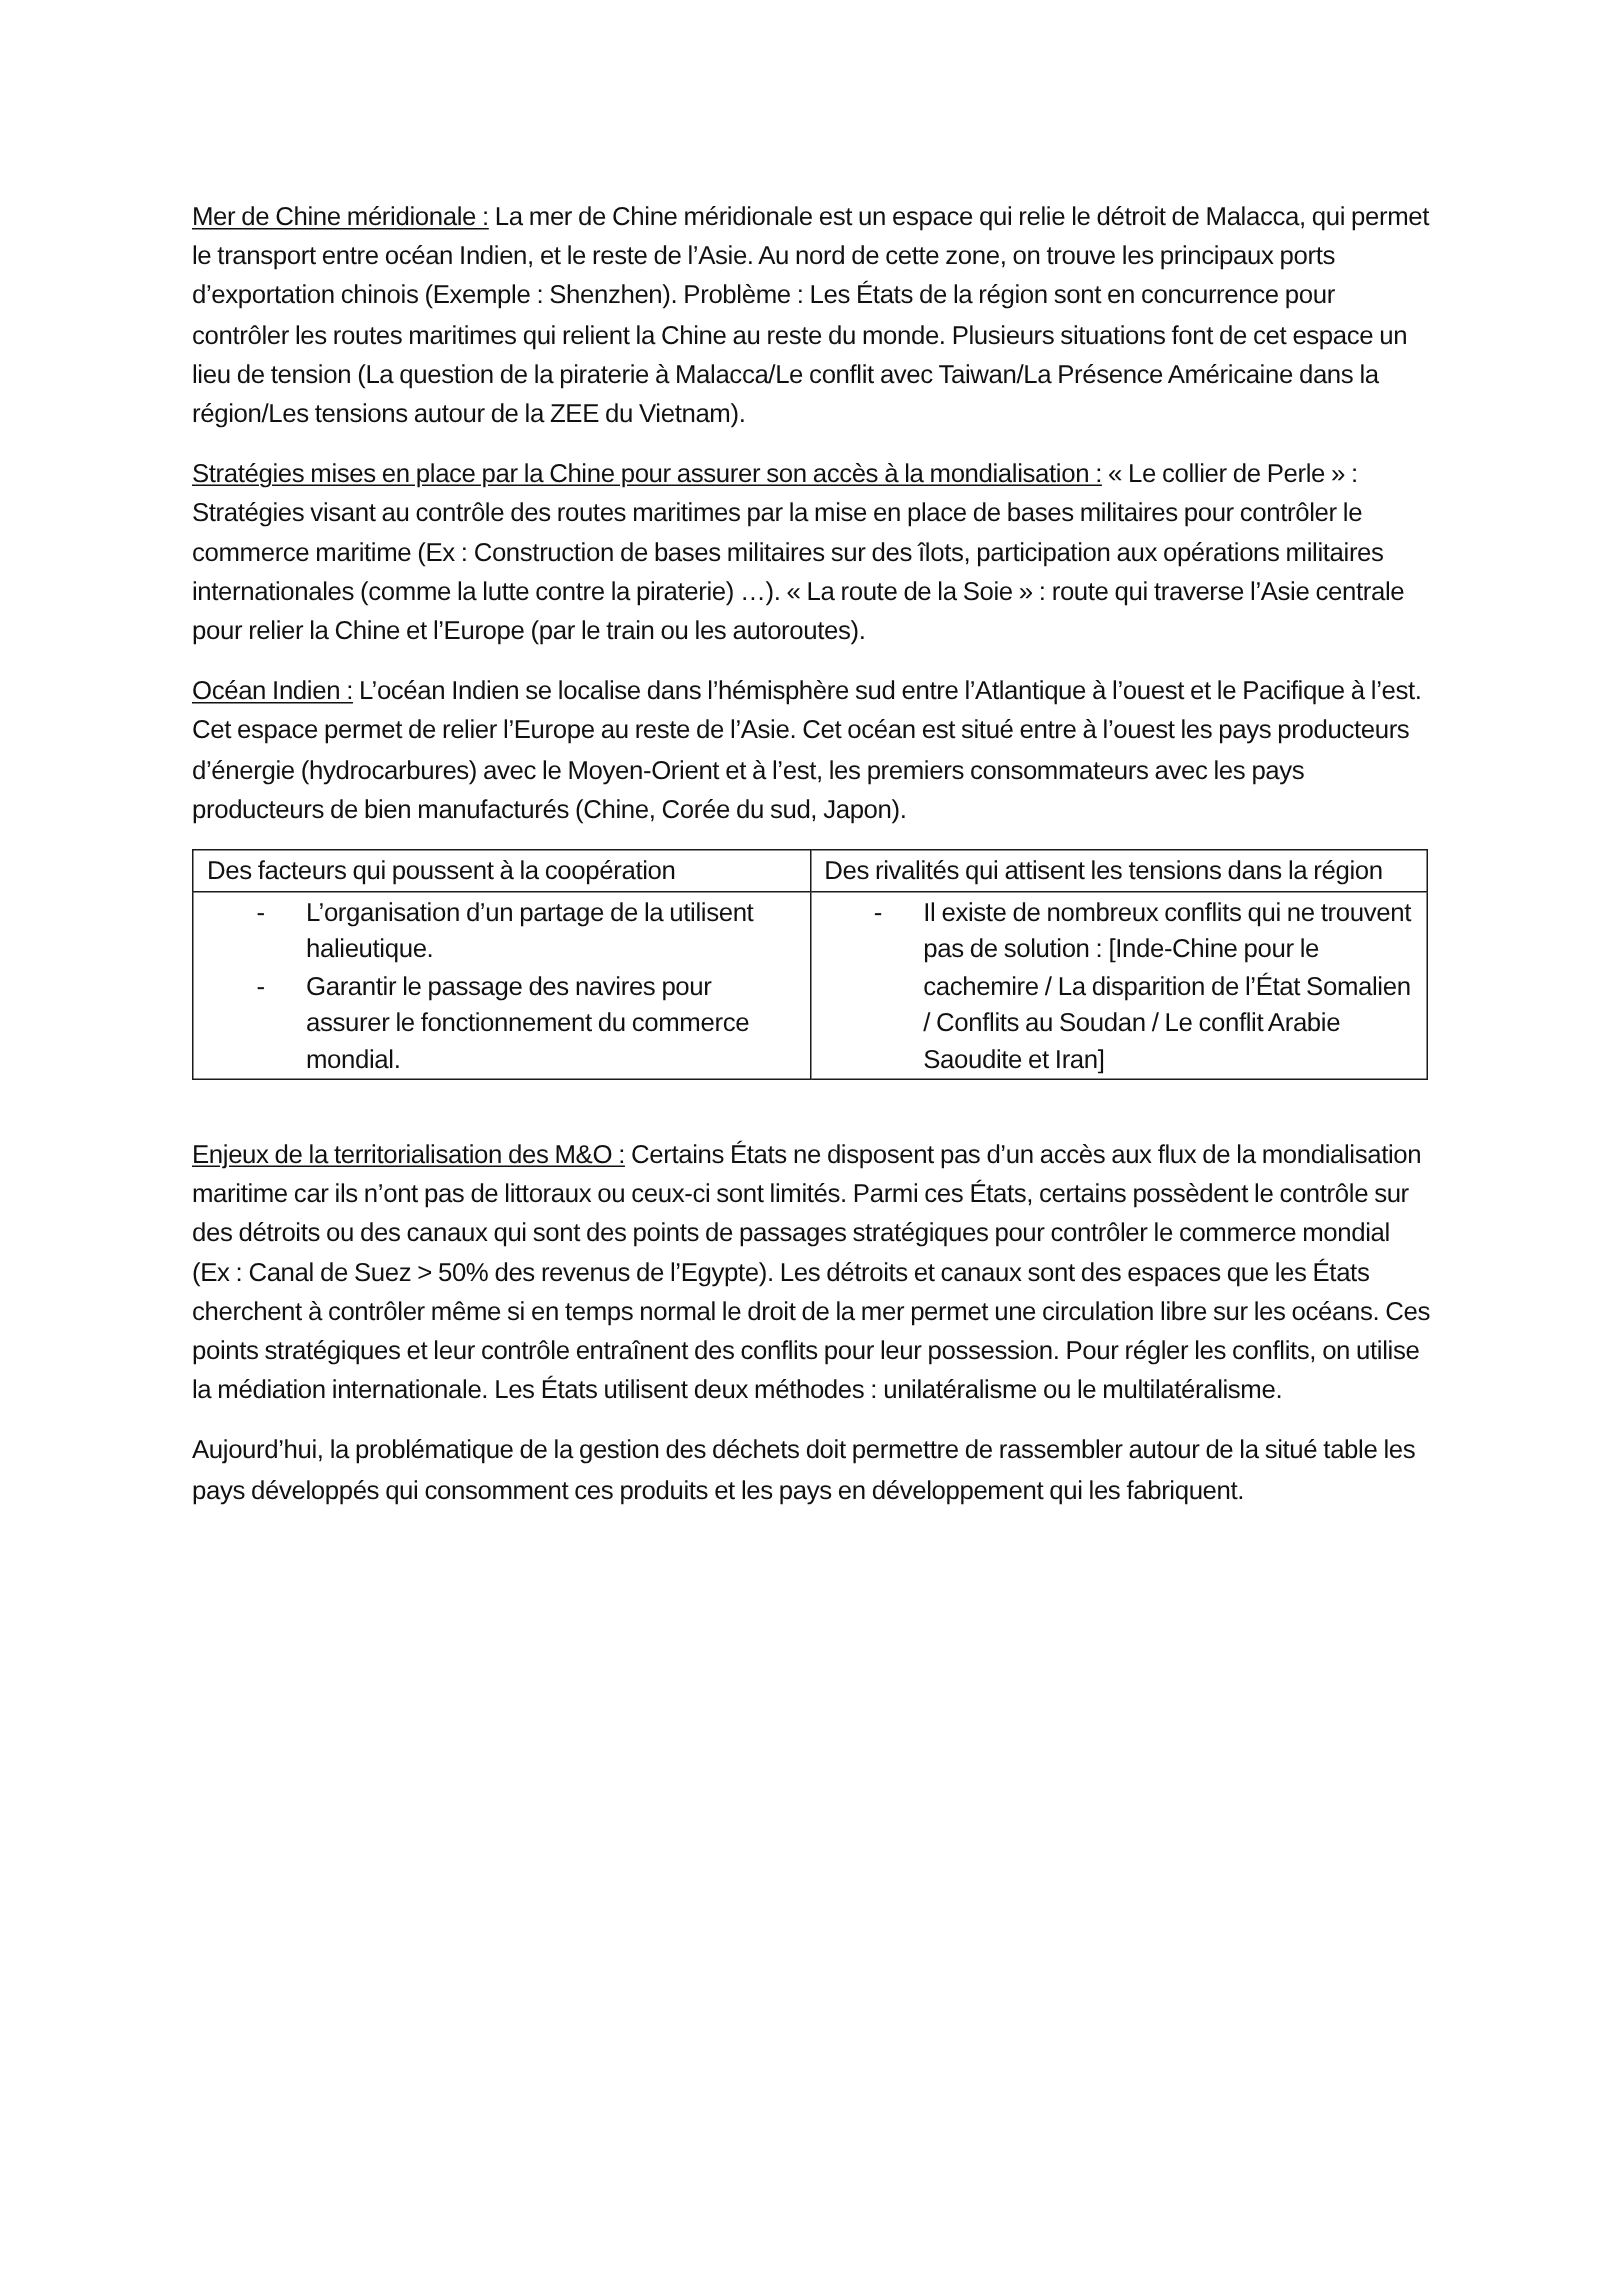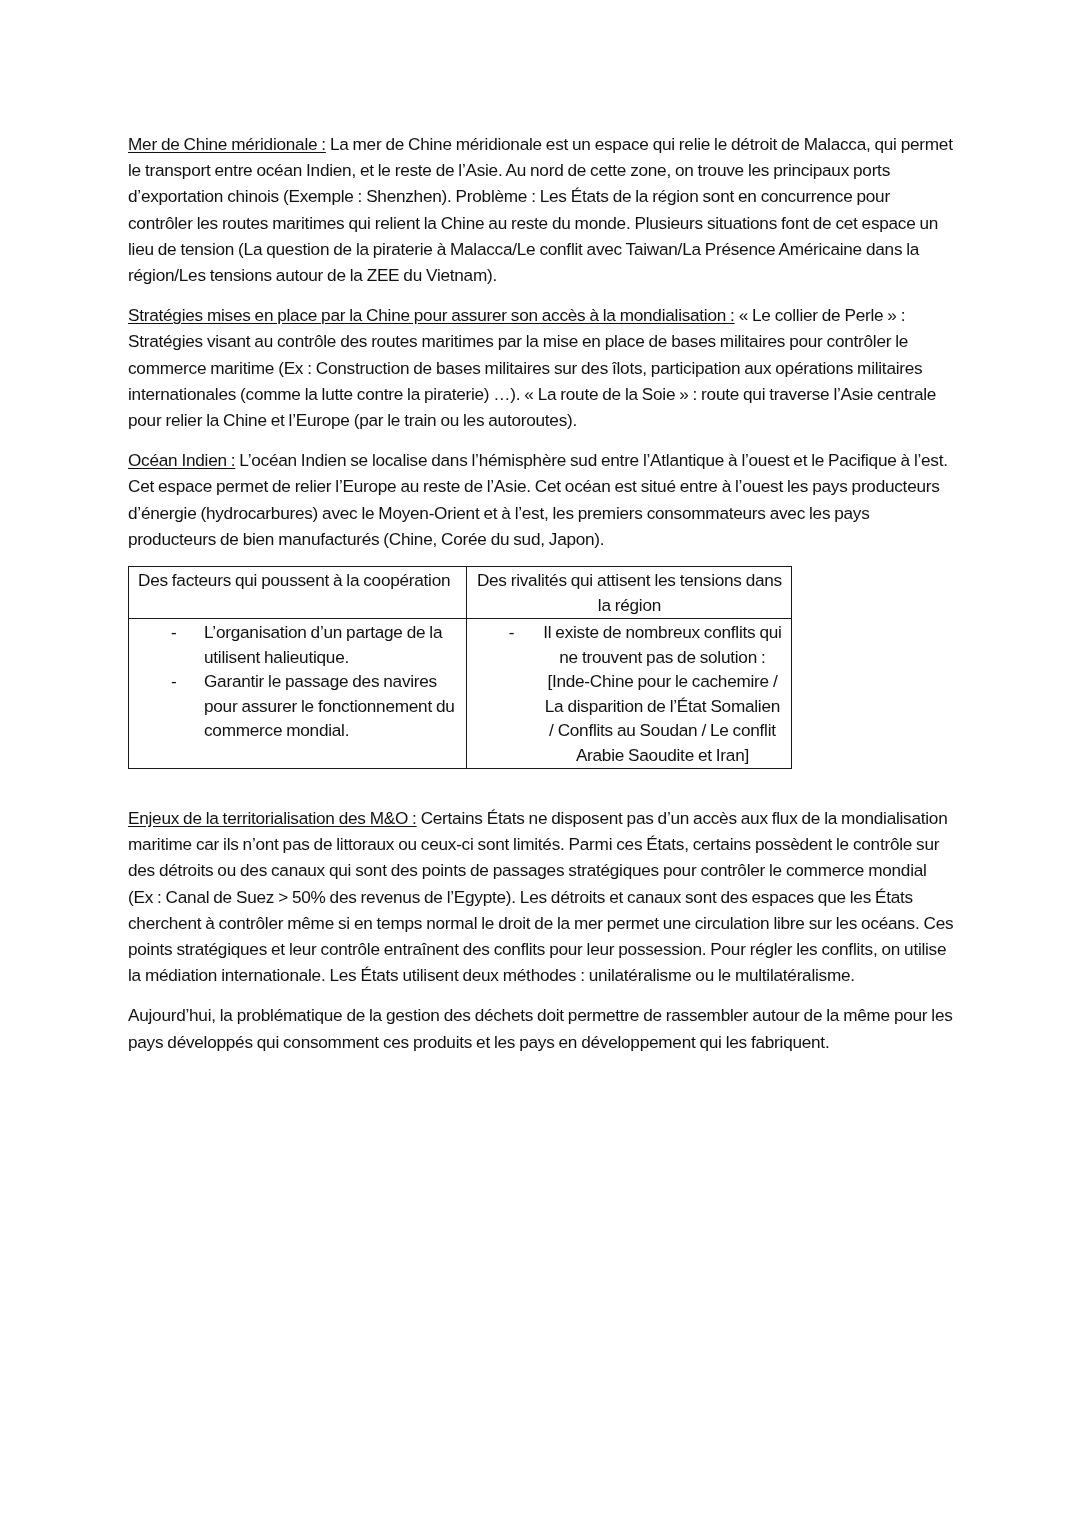--- a/index.html
+++ b/index.html
@@ -27,36 +27,36 @@
     line-height: 26.2px;
     letter-spacing: -0.25px;
     word-spacing: -0.5px;
   }
   .heading {
     text-decoration: underline;
     text-underline-offset: 2px;
   }
   table.doc-table {
     border-collapse: collapse;
-    width: 664px;
+    width: 824px;
     margin: 4px 0 36px 0;
     font-size: 17.2px;
     line-height: 24.5px;
     letter-spacing: -0.25px;
     word-spacing: -0.5px;
   }
   table.doc-table td, table.doc-table th {
     border: 1.4px solid #1a1a1a;
     vertical-align: top;
     text-align: left;
     font-weight: normal;
     padding: 1px 8px 1px 9px;
   }
   table.doc-table th.col1, table.doc-table td.col1 { width: 393px; }
-  table.doc-table th.col2, table.doc-table td.col2 { width: 393px; text-align: center; }
+  table.doc-table th.col2, table.doc-table td.col2 { width: 393px; }
   ul.dash-list {
     list-style: none;
     margin: 0;
     padding: 0;
   }
   ul.dash-list li {
     position: relative;
     padding-left: 66px;
   }
   ul.dash-list li .dash {
@@ -110,15 +110,15 @@
         </ul>
       </td>
     </tr>
   </tbody>
     </table>
 
   <p class="para">
     <span class="heading">Enjeux de la territorialisation des M&amp;O :</span><span> Certains États ne disposent pas d’un accès aux flux de la mondialisation maritime car ils n’ont pas de littoraux ou ceux-ci sont limités. Parmi ces États, certains possèdent le contrôle sur des détroits ou des canaux qui sont des points de passages stratégiques pour contrôler le commerce mondial (Ex : Canal de Suez &gt; 50% des revenus de l’Egypte). Les détroits et canaux sont des espaces que les États cherchent à contrôler même si en temps normal le droit de la mer permet une circulation libre sur les océans. Ces points stratégiques et leur contrôle entraînent des conflits pour leur possession. Pour régler les conflits, on utilise la médiation internationale. Les États utilisent deux méthodes : unilatéralisme ou le multilatéralisme.</span>
   </p>
 
-  <p class="para">Aujourd’hui, la problématique de la gestion des déchets doit permettre de rassembler autour de la même pour les pays développés qui consomment ces produits et les pays en développement qui les fabriquent.</p>
+  <p class="para">Aujourd’hui, la problématique de la gestion des déchets doit permettre de rassembler autour de la situé table les pays développés qui consomment ces produits et les pays en développement qui les fabriquent.</p>
 
 </div>
 
 </body></html>

